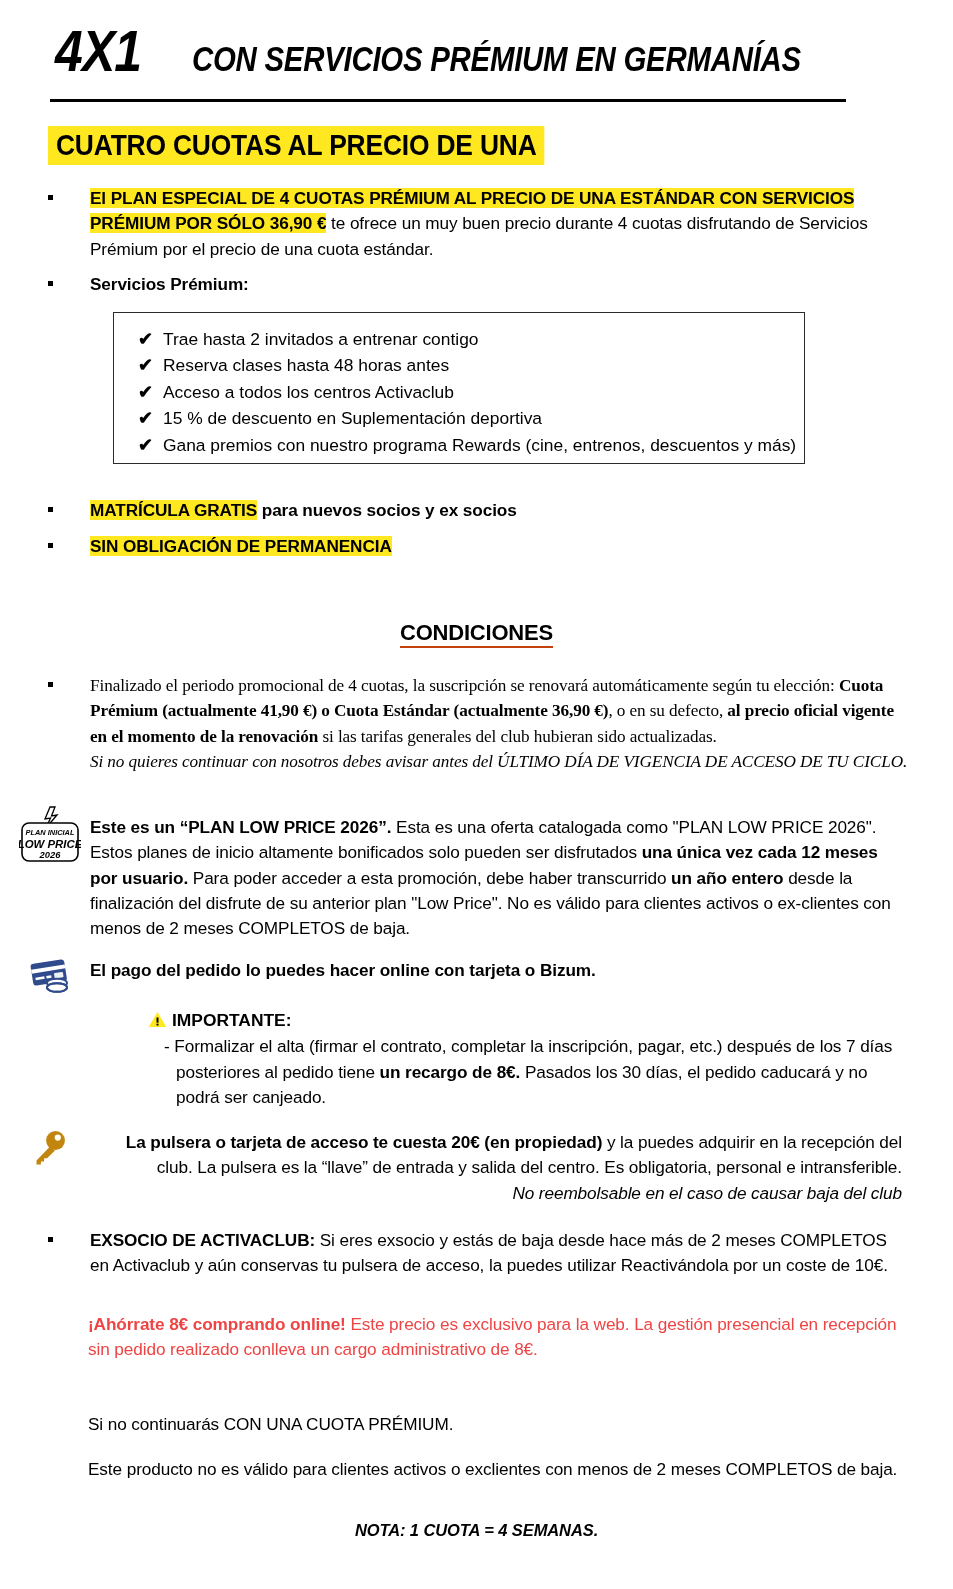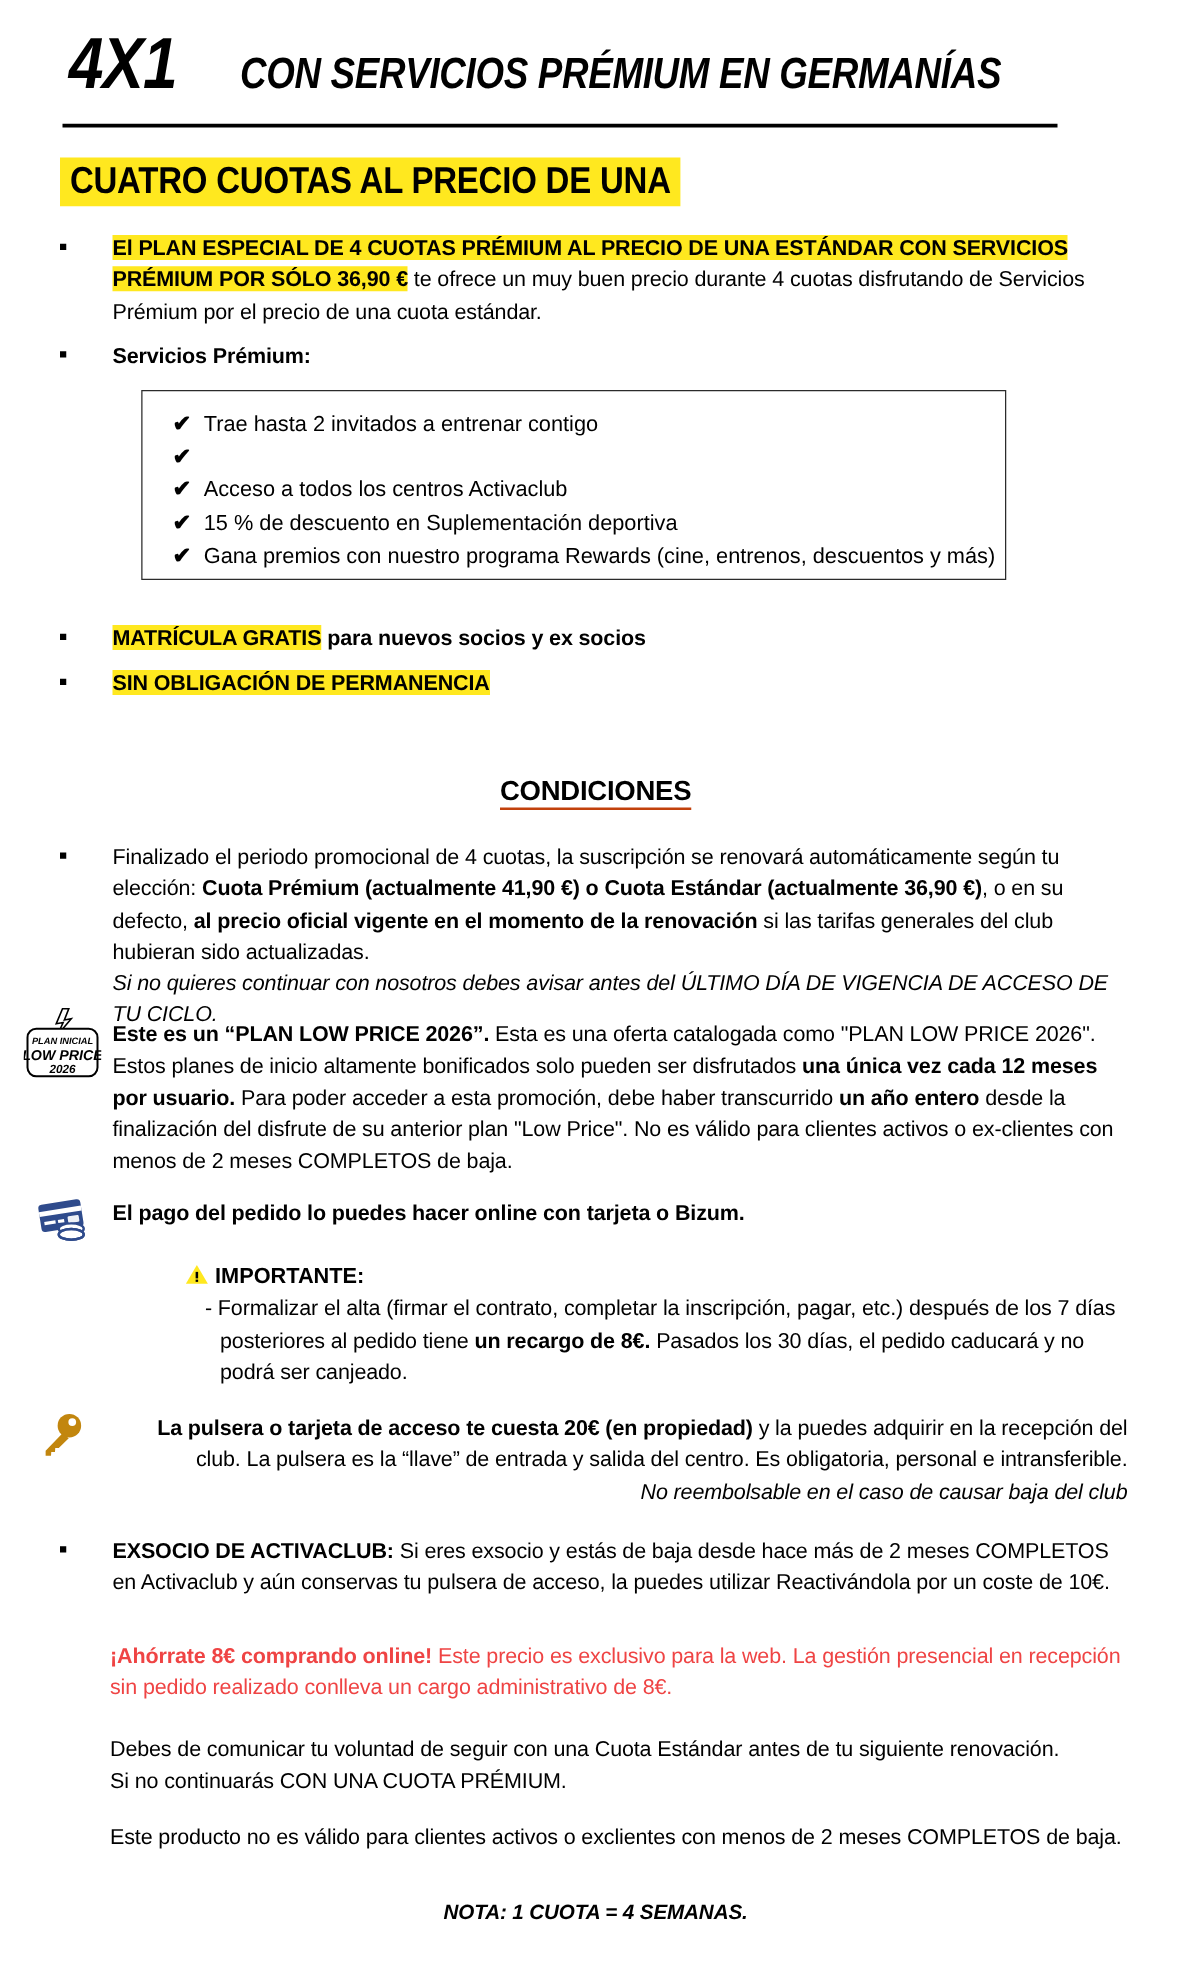--- a/index.html
+++ b/index.html
@@ -232,20 +232,21 @@
     </div>
   </div>
 
   <div class="benefit-box">
     <div class="benefit-item">
       <span class="check">✔</span>
       <span>Trae hasta 2 invitados a entrenar contigo</span>
     </div>
     <div class="benefit-item">
       <span class="check">✔</span>
+      <span>Reserva clases hasta 48 horas antes</span>
     </div>
     <div class="benefit-item">
       <span class="check">✔</span>
       <span>Acceso a todos los centros Activaclub</span>
     </div>
     <div class="benefit-item">
       <span class="check">✔</span>
       <span>15 % de descuento en Suplementación deportiva</span>
     </div>
     <div class="benefit-item">
@@ -266,21 +267,21 @@
       <span class="sq-bullet"></span>
       <span class="b-text" style="padding-left:42px; font-weight:bold;"><span class="hl">SIN OBLIGACIÓN DE PERMANENCIA</span></span>
     </div>
   </div>
 
 
   <div class="cond-head">
     <span>CONDICIONES</span>
   </div>
 
-  <div class="blk" style="left:48px; top:673px; width:860px;">
+  <div class="blk" style="left:48px; top:673px; width:860px;font-family:Liberation Serif, serif;">
     <div class="bullet-row">
       <span class="sq-bullet"></span>
       <span class="b-text" style="padding-left:42px;"><span>Finalizado el periodo promocional de 4 cuotas, la suscripción se renovará automáticamente según tu elección: </span><b>Cuota Prémium (actualmente 41,90 €) o Cuota Estándar (actualmente 36,90 €)</b><span>, o en su defecto, </span><b>al precio oficial vigente en el momento de la renovación</b><span> si las tarifas generales del club hubieran sido actualizadas.</span><br><i>Si no quieres continuar con nosotros debes avisar antes del ÚLTIMO DÍA DE VIGENCIA DE ACCESO DE TU CICLO.</i></span>
     </div>
   </div>
 
   <div class="lowprice-badge">
     <svg viewBox="0 0 62 58" width="62" height="58" aria-hidden="true">
       <path d="M31 1 L26 13 L31.5 12 L27 22 L38 9 L32.5 10 L36 1 Z" fill="#ffffff" stroke="#000" stroke-width="1.3"></path>
       <rect x="3" y="17" width="56" height="38" rx="7" ry="7" fill="#ffffff" stroke="#000" stroke-width="1.6"></rect>
@@ -347,21 +348,21 @@
     </div>
   </div>
 
   <div class="blk" style="left:30px; top:1312px; width:880px;">
 
     <span class="b-text blue" style="display:block; padding-left:58px;"><b>¡Ahórrate 8€ comprando online!</b><span> Este precio es exclusivo para la web. La gestión presencial en recepción sin pedido realizado conlleva un cargo administrativo de 8€.</span></span>
   </div>
 
   <div class="blk" style="left:30px; top:1387px; width:880px;">
 
-    <span class="b-text" style="display:block; padding-left:58px;"><span>Debes de comunicar tu voluntad de seguir con una Cuota Estándar antes de tu siguiente renovación.</span><br><span>Si no continuarás CON UNA CUOTA PRÉMIUM.</span></span>
+    <span class="b-text" style="display:block; padding-left:58px;"><br><span>Si no continuarás CON UNA CUOTA PRÉMIUM.</span></span>
   </div>
 
   <div class="blk" style="left:30px; top:1457px; width:880px;">
 
     <span class="b-text" style="display:block; padding-left:58px;">Este producto no es válido para clientes activos o exclientes con menos de 2 meses COMPLETOS de baja.</span>
   </div>
 
   <div class="footer-note">NOTA: 1 CUOTA = 4 SEMANAS.</div>
 
 </div>

